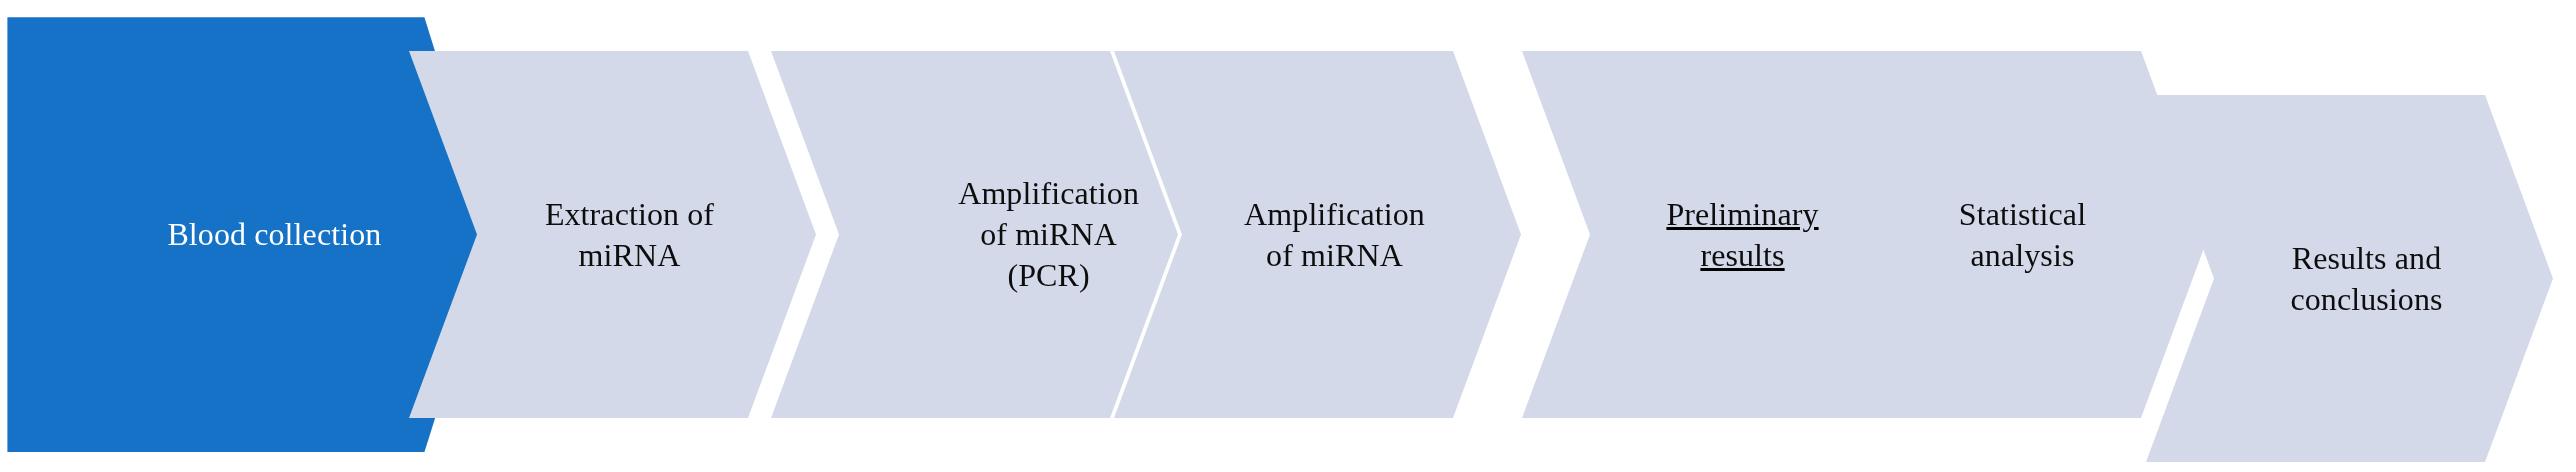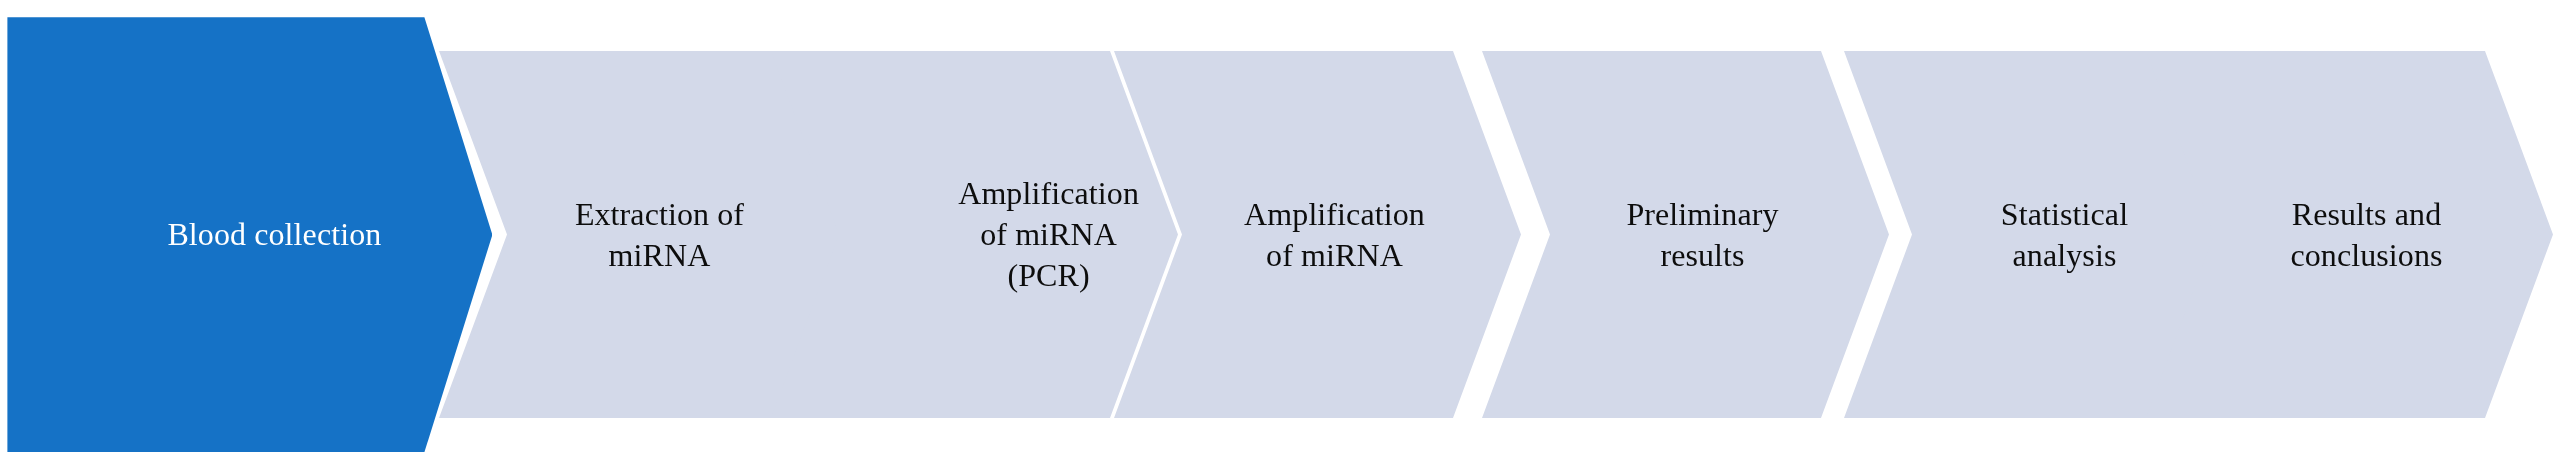--- a/index.html
+++ b/index.html
@@ -38,26 +38,26 @@
     clip-path: polygon(0% 0%, calc(100% - 68px) 0%, 100% 50%, calc(100% - 68px) 100%, 0% 100%);
   }
   .chevron.secondary {
     top: 51px;
     width: 407px;
     height: 367px;
     background: #D3D9E9;
     -webkit-clip-path: polygon(0% 0%, calc(100% - 68px) 0%, 100% 50%, calc(100% - 68px) 100%, 0% 100%, 68px 50%);
     clip-path: polygon(0% 0%, calc(100% - 68px) 0%, 100% 50%, calc(100% - 68px) 100%, 0% 100%, 68px 50%);
   }
-  .step-2 { left: 439px; }
+  .step-2 { left: 409px; }
   .step-3 { left: 771px; justify-content: flex-end; }
   .step-4 { left: 1114px; }
-  .step-5 { left: 1482px; }
-  .step-6 { left: 1844px; }
-  .step-7 { left: 2146px; }
+  .step-5 { left: 1522px; text-decoration: underline; }
+  .step-6 { left: 1802px; }
+  .step-7 { left: 2146px; margin-top: 44px; }
 
   .step-label {
     text-align: center;
     line-height: 1.28;
     letter-spacing: 0.1px;
     white-space: pre-line;
     pointer-events: none;
   }
   .chevron.primary .step-label {
     color: #FFFFFF;

